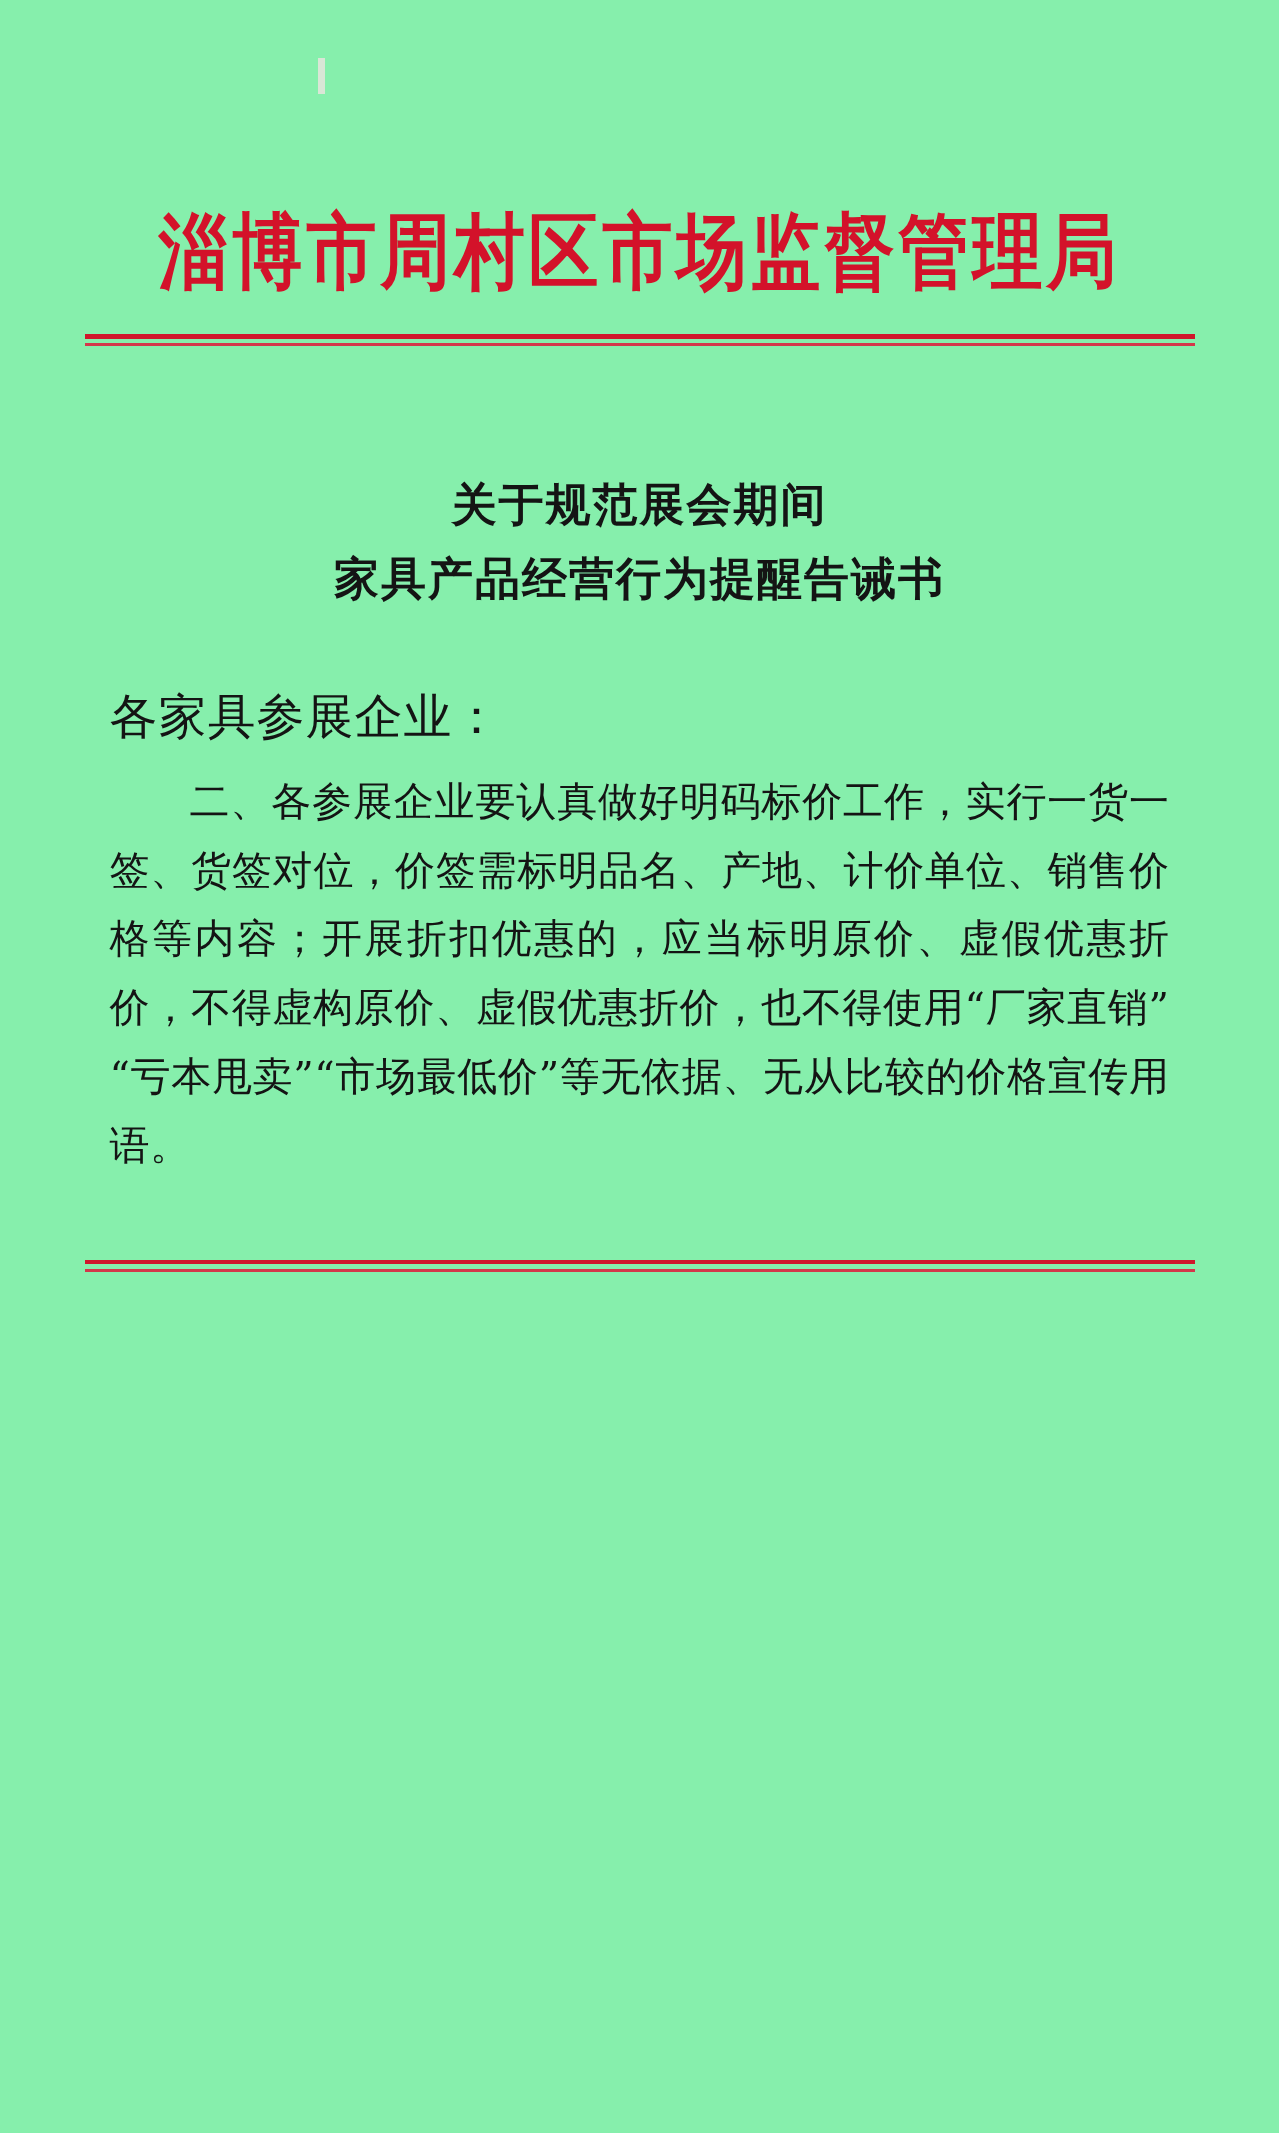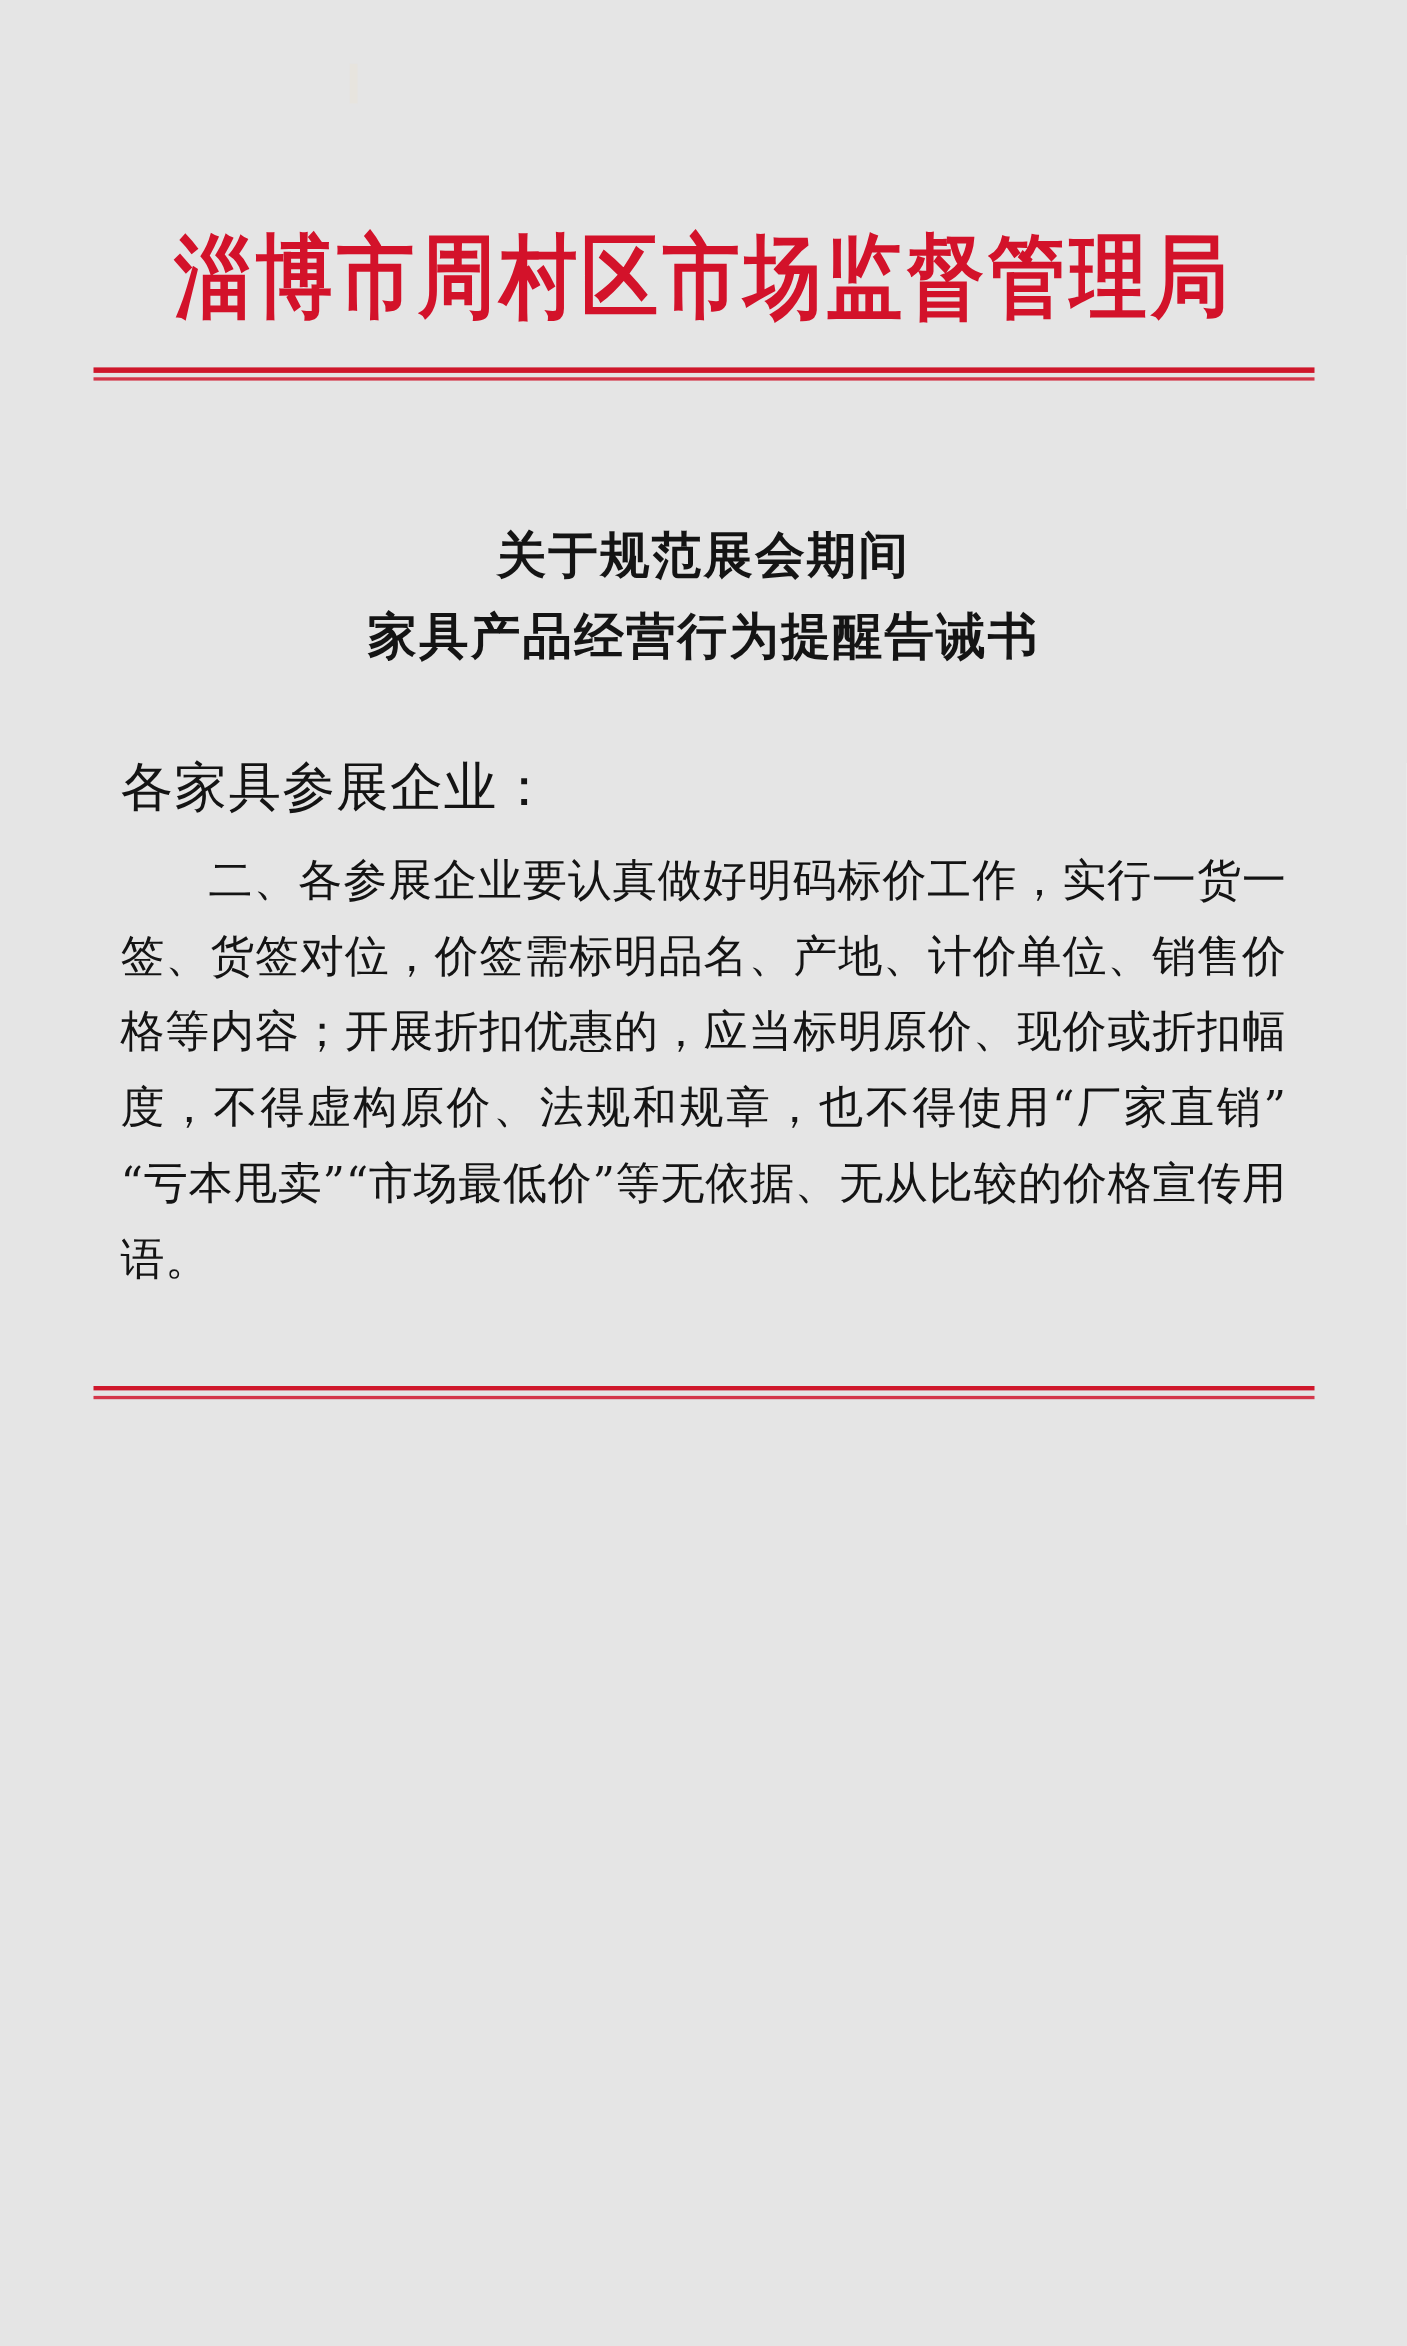--- a/index.html
+++ b/index.html
@@ -12,21 +12,21 @@
     min-height: 2133px;
     font-family: "DejaVu Serif", "Liberation Serif", serif;
     color: #1a1a1a;
   }
   .page {
     position: relative;
     width: 1279px;
     min-height: 2133px;
     box-sizing: border-box;
     padding: 0;
-    background: #e5e5e5;
+    background: #86efac;
     overflow: hidden;
   }
 
   
   .scan-mark {
     position: absolute;
     background: #e8e4dd;
   }
   .scan-mark.m1 { left: 318px; top: 58px; width: 7px; height: 36px; opacity: .85; }
 
@@ -137,21 +137,21 @@
   <div class="doc-title">
     <div class="doc-title-line">关于规范展会期间</div>
     <div class="doc-title-line">家具产品经营行为提醒告诫书</div>
   </div>
 
   <div class="body-block">
     <div class="salutation">各家具参展企业：</div>
 
 
 
-    <p class="para">二、各参展企业要认真做好明码标价工作，实行一货一签、货签对位，价签需标明品名、产地、计价单位、销售价格等内容；开展折扣优惠的，应当标明原价、现价或折扣幅度，不得虚构原价、法规和规章，也不得使用“厂家直销”“亏本甩卖”“市场最低价”等无依据、无从比较的价格宣传用语。</p>
+    <p class="para">二、各参展企业要认真做好明码标价工作，实行一货一签、货签对位，价签需标明品名、产地、计价单位、销售价格等内容；开展折扣优惠的，应当标明原价、虚假优惠折价，不得虚构原价、虚假优惠折价，也不得使用“厂家直销”“亏本甩卖”“市场最低价”等无依据、无从比较的价格宣传用语。</p>
   </div>
 
   <div class="footer-rule-wrap">
     <div class="footer-rule"></div>
     <div class="footer-rule thin"></div>
   </div>
 
 </div>
 
 </body></html>

